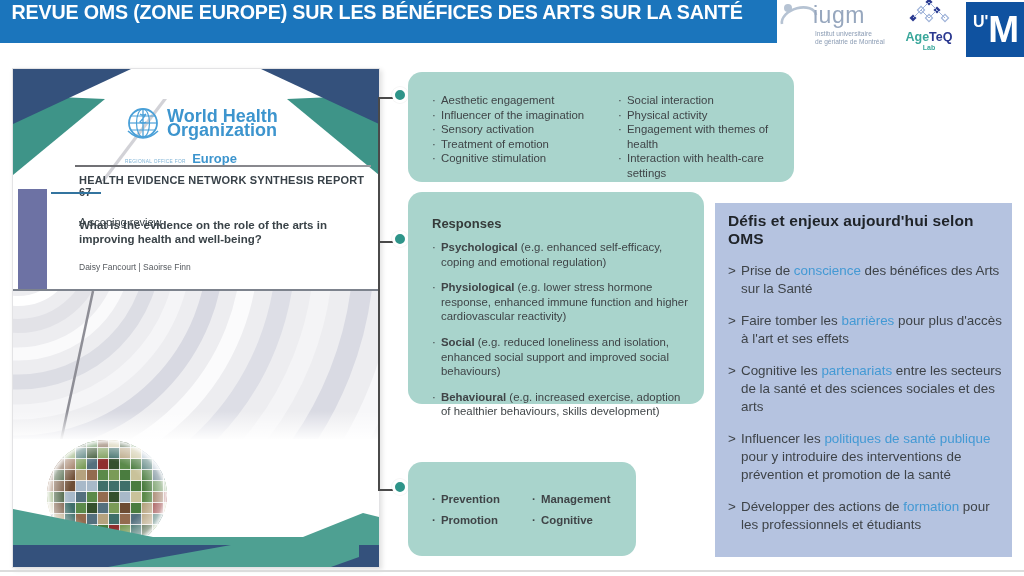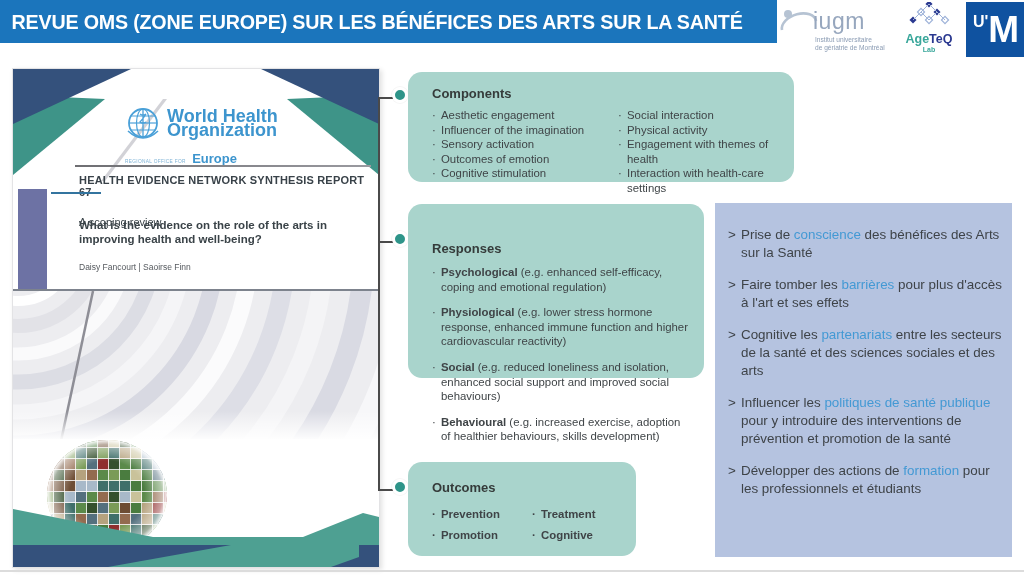--- a/index.html
+++ b/index.html
@@ -8,25 +8,25 @@
     --navy:#34517C; --teal_band:#4EA092; --slate_band:#6D72A4;
     --who_blue:#3D95CE; --udem_blue:#0F52A0; --iugm_gray:#97A7BE;
     --ageteq_teal:#3AA79B; --ageteq_navy:#2B3990;
   }
   *{margin:0;padding:0;box-sizing:border-box;}
   html,body{width:1024px;height:576px;overflow:hidden;}
   body{font-family:"Liberation Sans",sans-serif;background:#ffffff;position:relative;}
   .slide{position:absolute;inset:0;background:#fff;}
 
   
-  .titlebar{position:absolute;left:0;top:0;width:777px;height:43px;background:var(--header_blue);display:flex;align-items:center;}
+  .titlebar{position:absolute;left:0;top:0;width:777px;height:43px;background:var(--header_blue);display:flex;align-items:flex-start;}
   .titlebar .t{color:#fff;font-weight:700;font-size:20.5px;letter-spacing:-0.2px;padding-left:12px;white-space:nowrap;transform:scaleX(.96);transform-origin:left center;}
 
   
-  .logos{position:absolute;left:779px;top:0;width:245px;height:58px;display:flex;align-items:flex-end;}
+  .logos{position:absolute;left:779px;top:0;width:245px;height:58px;display:flex;align-items:flex-start;}
   .iugm{position:relative;width:122px;height:52px;}
   .iugm .word{position:absolute;left:34px;top:2px;font-size:23px;color:var(--iugm_gray);font-weight:400;letter-spacing:.5px;}
   .iugm .cap{position:absolute;left:36px;top:30px;font-size:6.6px;line-height:8px;color:#8B9CB4;}
   .ageteq{position:relative;width:56px;height:56px;text-align:center;}
   .ageteq .word{font-size:12.5px;font-weight:700;margin-top:-2px;}
   .ageteq .p1{color:var(--ageteq_teal);} .ageteq .p2{color:var(--ageteq_navy);}
   .ageteq .lab{font-size:7px;color:var(--ageteq_teal);font-weight:700;}
   .udem{position:absolute;right:-1px;top:2px;width:59px;height:55px;background:var(--udem_blue);color:#fff;display:flex;align-items:center;justify-content:center;}
   .udem .u{font-size:16px;font-weight:700;position:relative;top:-8px;}
   .udem .m{font-size:37px;font-weight:700;letter-spacing:-1px;}
@@ -55,21 +55,21 @@
   .vline{position:absolute;left:378px;top:97px;width:1.5px;height:393px;background:#4a4a4a;}
   .stub{position:absolute;height:1.5px;width:16px;left:378px;background:#4a4a4a;}
   .node{position:absolute;left:392px;width:16px;height:16px;border-radius:50%;background:var(--teal_circle);border:3px solid #fff;box-shadow:0 0 0 1px rgba(0,0,0,.04);}
 
   
   .tbox{position:absolute;background:var(--teal_box);border-radius:14px;color:var(--text_dark);}
   .tbox .h{font-size:13px;font-weight:700;color:#353B3A;}
   .box-components{left:408px;top:72px;width:386px;height:110px;padding:14px 18px 10px 24px;}
   .box-components .cols{display:flex;margin-top:7px;}
   .box-components .c1{width:186px;} .box-components .c2{flex:1;}
-  .box-responses{left:408px;top:204px;width:296px;height:174px;padding:37px 16px 12px 24px;}
+  .box-responses{left:408px;top:192px;width:296px;height:212px;padding:24px 16px 12px 24px;}
   .box-responses .items{margin-top:9px;display:flex;flex-direction:column;gap:11px;}
   .box-outcomes{left:408px;top:462px;width:228px;height:94px;padding:18px 14px 10px 24px;}
   .box-outcomes .cols{display:flex;margin-top:6px;}
   .box-outcomes .c1{width:100px;} .box-outcomes .c2{flex:1;}
   .box-outcomes .li{font-weight:700;margin-top:6px;}
   .li{display:flex;font-size:11.4px;line-height:14.6px;color:#3F4447;}
   .li .dot{width:9px;flex:0 0 9px;color:#3F4447;}
   .li b{font-weight:700;}
 
   
@@ -345,38 +345,37 @@
 
   <div class="vline"></div>
   <div class="stub" style="top:97px"></div>
   <div class="stub" style="top:241px"></div>
   <div class="stub" style="top:489px"></div>
   <div class="node" style="top:87px"></div>
   <div class="node" style="top:231px"></div>
   <div class="node" style="top:479px"></div>
 
   <div class="tbox box-components">
-    <div class="h">Components</div>
     <div class="cols">
       <div class="c1">
           <div class="li">
             <span class="dot">·</span>
             <span>Aesthetic engagement</span>
           </div>
           <div class="li">
             <span class="dot">·</span>
             <span>Influencer of the imagination</span>
           </div>
           <div class="li">
             <span class="dot">·</span>
             <span>Sensory activation</span>
           </div>
           <div class="li">
             <span class="dot">·</span>
-            <span>Outcomes of emotion</span>
+            <span>Treatment of emotion</span>
           </div>
           <div class="li">
             <span class="dot">·</span>
             <span>Cognitive stimulation</span>
           </div>
         </div>
       <div class="c2">
           <div class="li">
             <span class="dot">·</span>
             <span>Social interaction</span>
@@ -413,46 +412,46 @@
           <span><b>Social</b> (e.g. reduced loneliness and isolation, enhanced social support and improved social behaviours)</span>
         </div>
         <div class="li">
           <span class="dot">·</span>
           <span><b>Behavioural</b> (e.g. increased exercise, adoption of healthier behaviours, skills development)</span>
         </div>
       </div>
   </div>
 
   <div class="tbox box-outcomes">
-    <div class="h">Outcomes</div>
     <div class="cols">
       <div class="c1">
           <div class="li">
             <span class="dot">·</span>
             <span>Prevention</span>
           </div>
           <div class="li">
             <span class="dot">·</span>
             <span>Promotion</span>
           </div>
         </div>
       <div class="c2">
           <div class="li">
             <span class="dot">·</span>
-            <span>Treatment</span>
+            <span>Management</span>
           </div>
           <div class="li">
             <span class="dot">·</span>
             <span>Cognitive</span>
           </div>
         </div>
     </div>
   </div>
 
   <div class="chpanel">
+    <div class="h">Défis et enjeux aujourd'hui selon OMS</div>
     <div class="items">
         <div class="chal">
           <span class="gt">&gt;</span>
           <span><span>Prise de </span><span class="hl">conscience</span><span> des bénéfices des Arts sur la Santé</span></span>
         </div>
         <div class="chal">
           <span class="gt">&gt;</span>
           <span><span>Faire tomber les </span><span class="hl">barrières</span><span> pour plus d'accès à l'art et ses effets</span></span>
         </div>
         <div class="chal">

